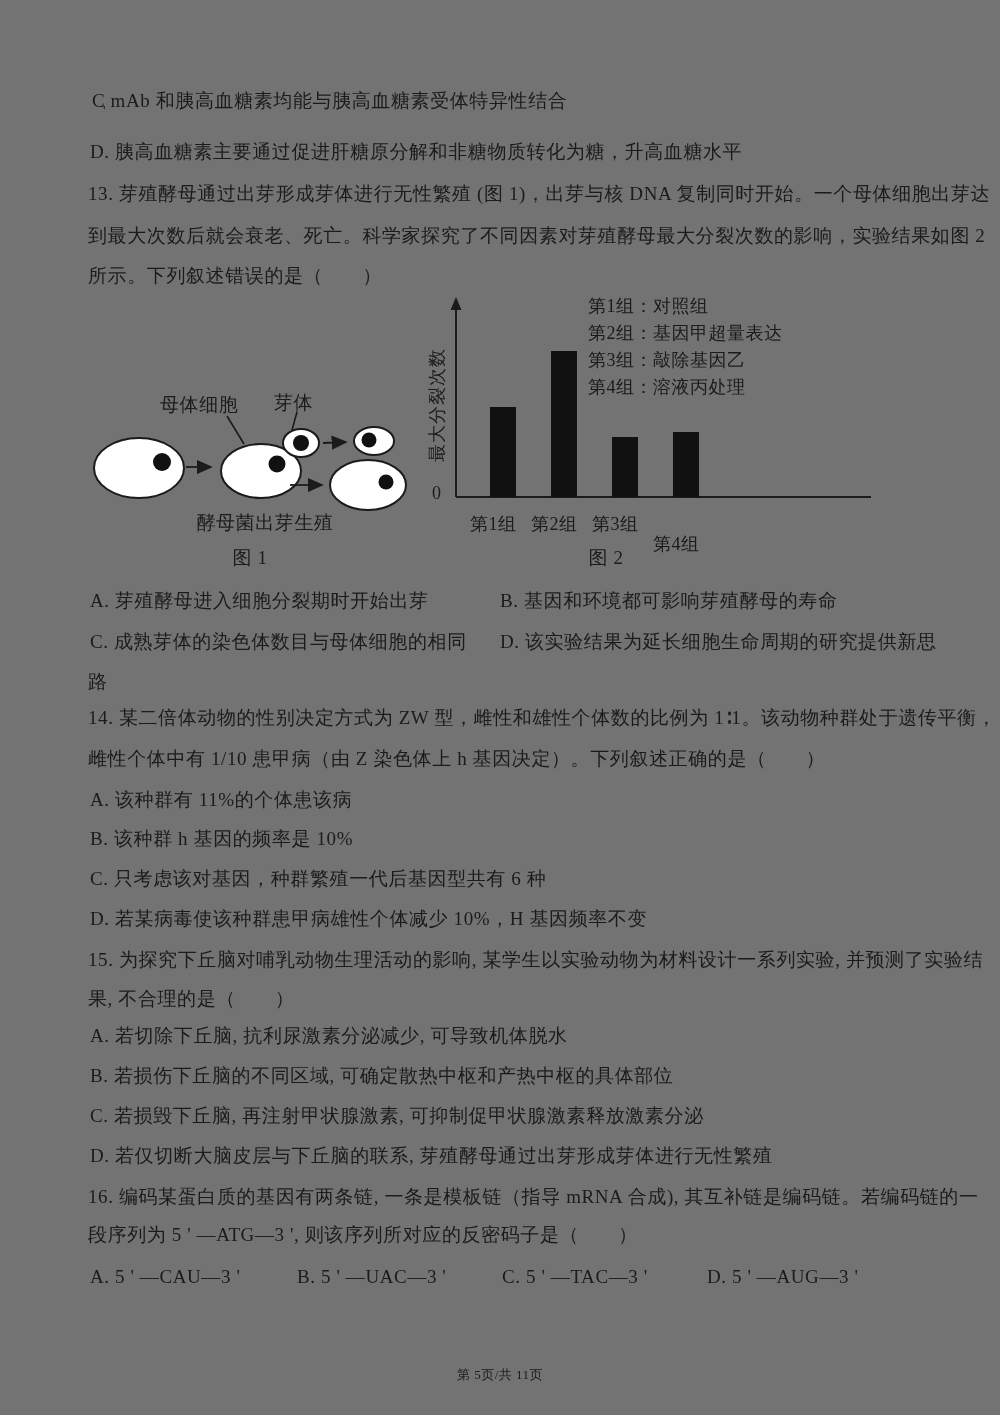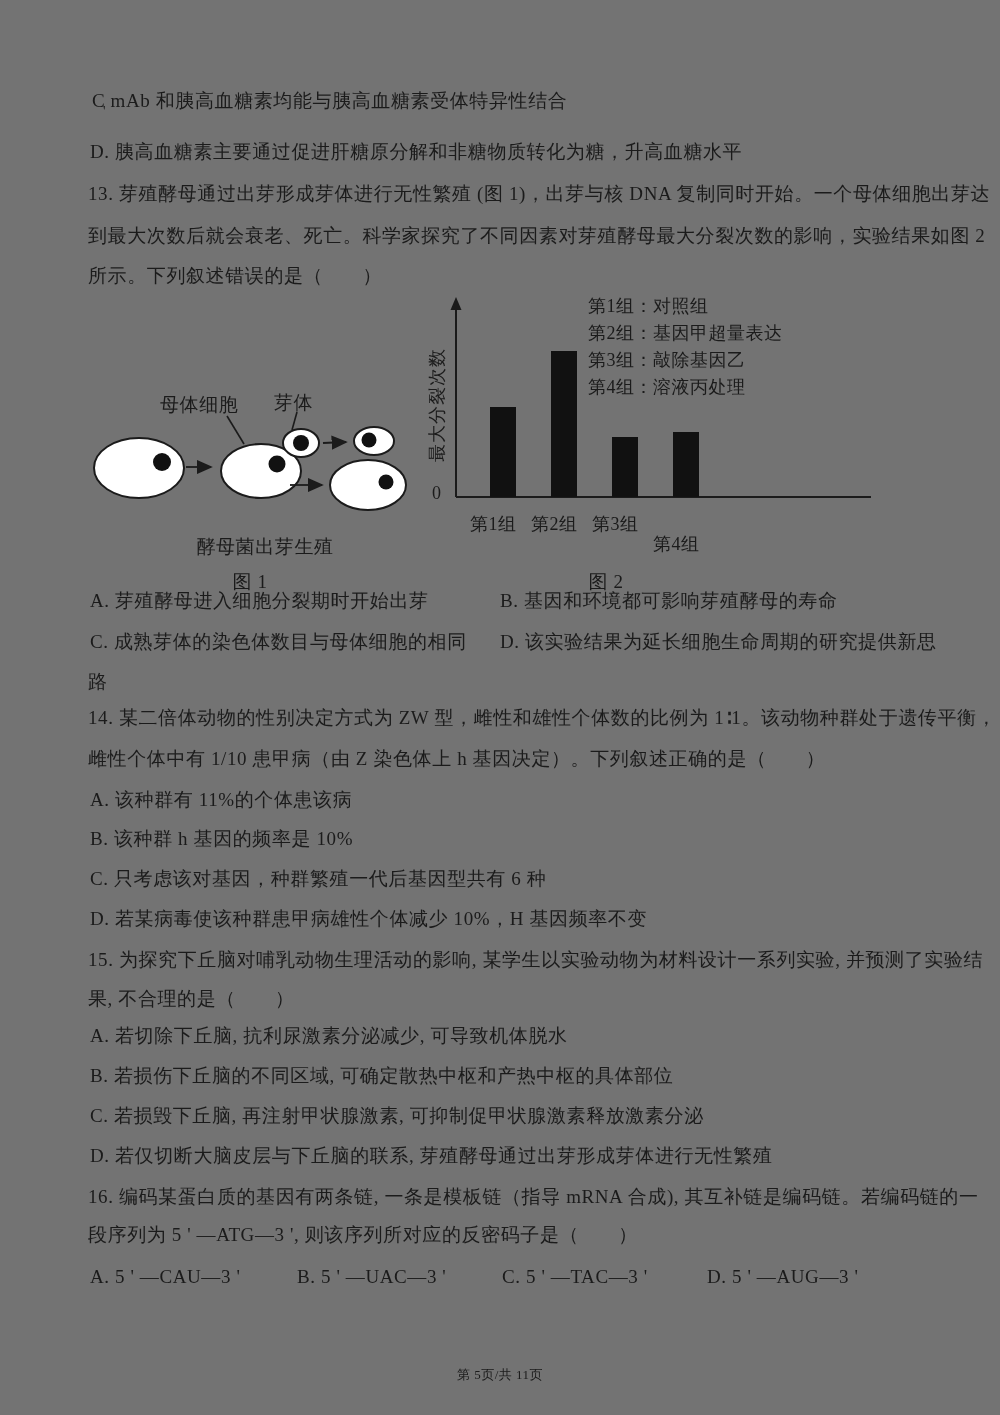--- a/index.html
+++ b/index.html
@@ -7,21 +7,21 @@
     width:1000px;height:1415px;position:relative;background:#ffffff;
     font-family:"Liberation Serif","DejaVu Serif",serif;
     color:#1b1b1b;
   }
   .page{position:absolute;inset:0;background:#737373;}
   .line{
     position:absolute;font-size:19px;line-height:26px;
     letter-spacing:0.6px;white-space:nowrap;color:#1b1b1b;
   }
   .small{font-size:18px;letter-spacing:0.2px;}
-  .fig-label{font-size:19px;text-align:center;margin-top:24px;}
+  .fig-label{font-size:19px;text-align:center;}
   .legend-block div{font-size:18px;line-height:27px;white-space:nowrap;letter-spacing:0.5px;}
   .tick{position:absolute;width:64px;text-align:left;font-size:18px;letter-spacing:0.5px;}
   .ylabel{
     position:absolute;left:367px;top:393px;width:140px;height:24px;
     font-size:18px;letter-spacing:1px;text-align:center;
     transform:rotate(-90deg);transform-origin:center center;
   }
   .footer{
     position:absolute;left:0;top:1366px;width:1000px;text-align:center;
     font-size:13px;letter-spacing:0.5px;

